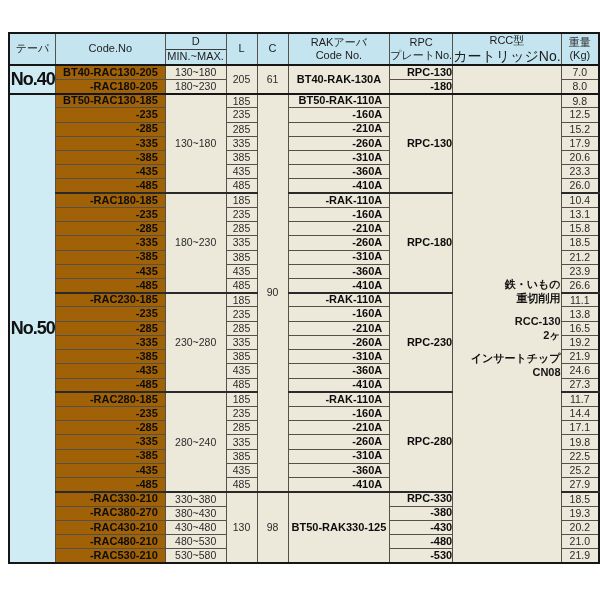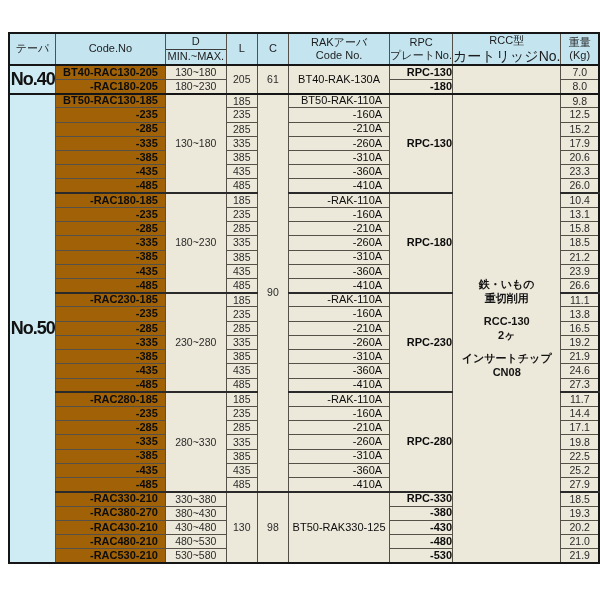--- a/index.html
+++ b/index.html
@@ -34,25 +34,25 @@
   .taper-cell{
     background:#cfebf4;text-align:right;
     font-size:18px;font-weight:bold;color:#121212;letter-spacing:-1px;
   }
   .code-cell{
     background:#a16207;text-align:right;padding-right:7px;
     font-weight:bold;font-size:11px;color:#0d0d0d;
   }
   .beige{background:#ece8da;}
   .d-cell,.l-cell,.c-cell{text-align:center;font-size:10.5px;color:#2b2b2b;}
-  .rak-cell{text-align:right;padding-right:7px;font-weight:normal;font-size:11px;color:#0d0d0d;}
+  .rak-cell{text-align:right;padding-right:7px;font-weight:bold;font-size:11px;color:#0d0d0d;}
   .rak-cell.merged{text-align:center;padding-right:0;}
   .rpc-cell{text-align:right;font-weight:bold;font-size:11px;color:#0d0d0d;}
   .weight-cell{text-align:center;font-size:10.5px;color:#2b2b2b;margin-top:32px;}
-  .rcc-cell{text-align:center;vertical-align:middle;margin-left:48px;}
+  .rcc-cell{text-align:right;vertical-align:middle;margin-left:48px;}
   .rcc-line{font-weight:bold;font-size:11px;color:#141414;line-height:14px;}
   .rcc-gap{height:9px;}
 </style>
 </head>
 <body>
 
 <div class="table-wrap">
   <table>
     <colgroup>
       <col style="width:47px">
@@ -258,21 +258,21 @@
           <td class="beige weight-cell">24.6</td>
         </tr>
         <tr>
           <td class="code-cell">-485</td>
           <td class="beige l-cell">485</td>
           <td class="beige rak-cell">-410A</td>
           <td class="beige weight-cell">27.3</td>
         </tr>
         <tr class="group-start">
           <td class="code-cell">-RAC280-185</td>
-          <td class="beige d-cell" rowspan="7">280~330</td>
+          <td class="beige d-cell" rowspan="7">280~240</td>
           <td class="beige l-cell">185</td>
           <td class="beige rak-cell">-RAK-110A</td>
           <td class="beige rpc-cell" rowspan="7">RPC-280</td>
           <td class="beige weight-cell">11.7</td>
         </tr>
         <tr>
           <td class="code-cell">-235</td>
           <td class="beige l-cell">235</td>
           <td class="beige rak-cell">-160A</td>
           <td class="beige weight-cell">14.4</td>

